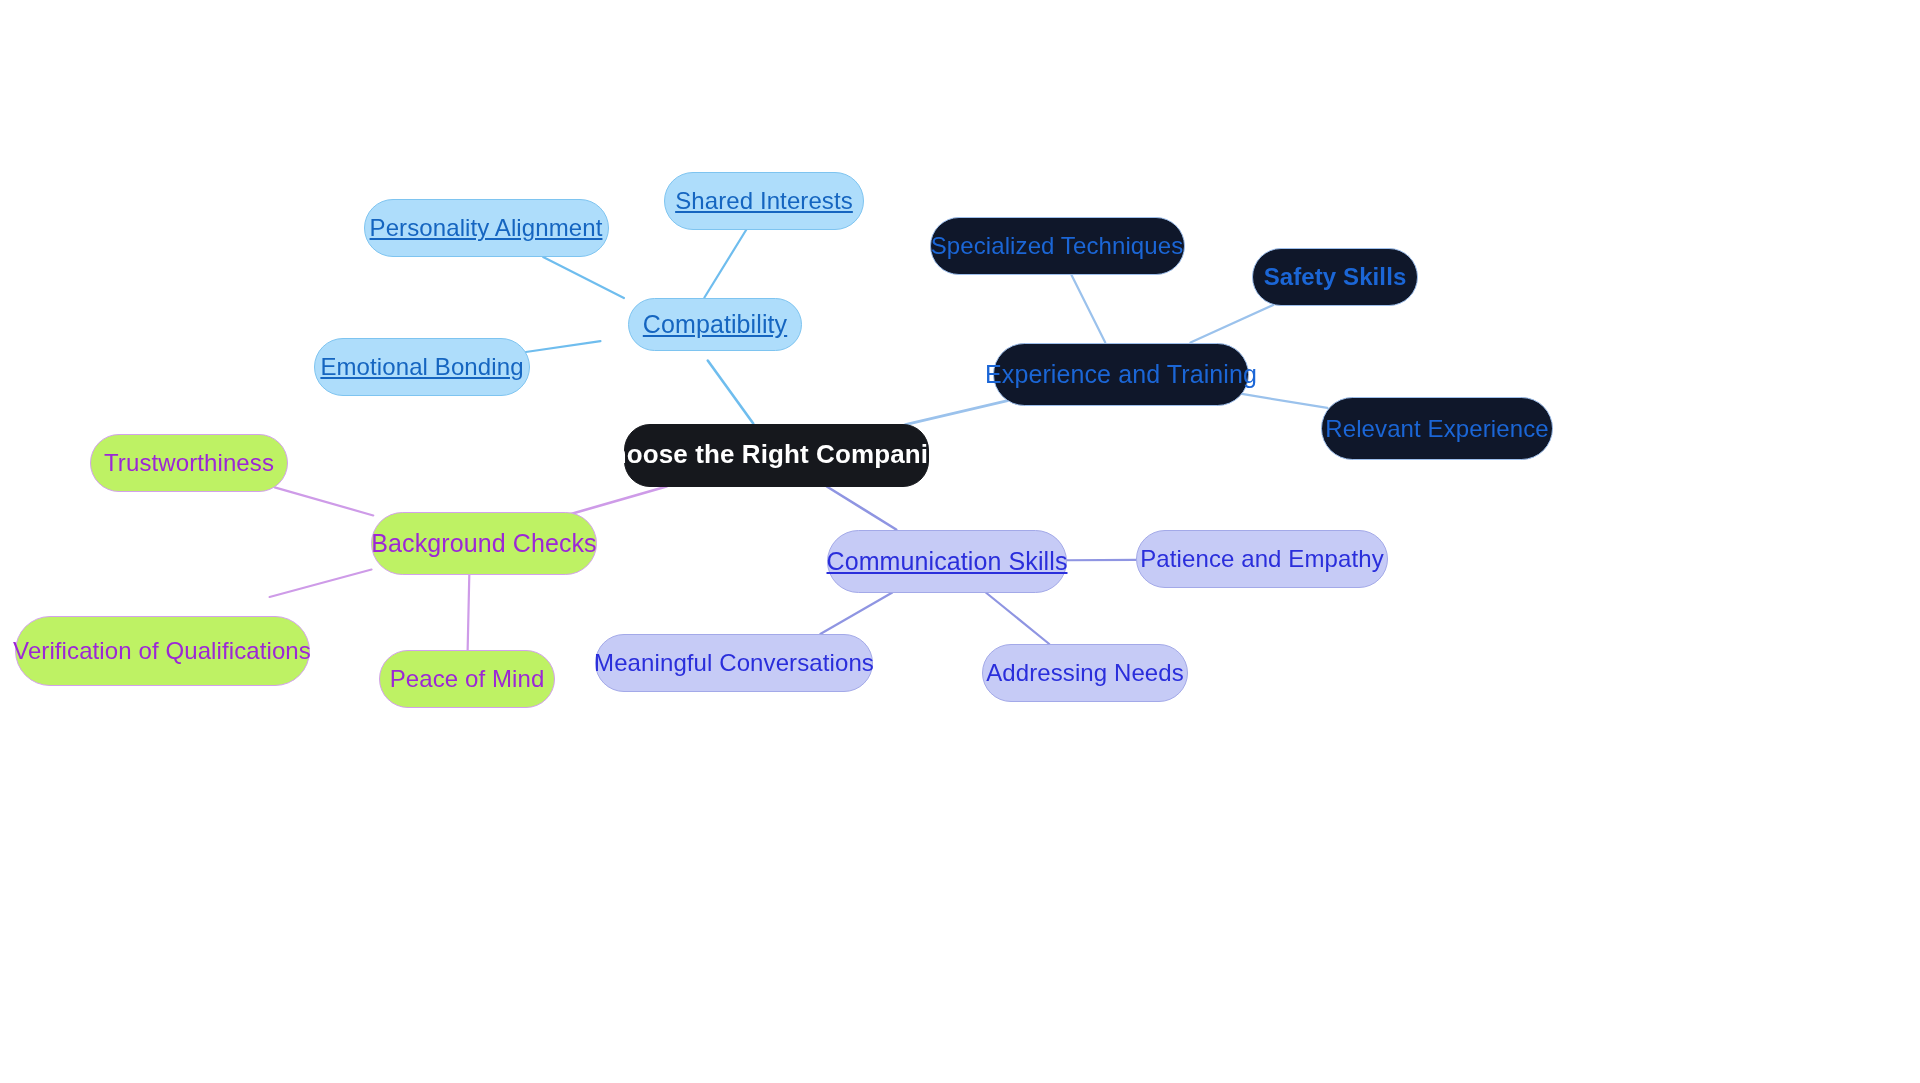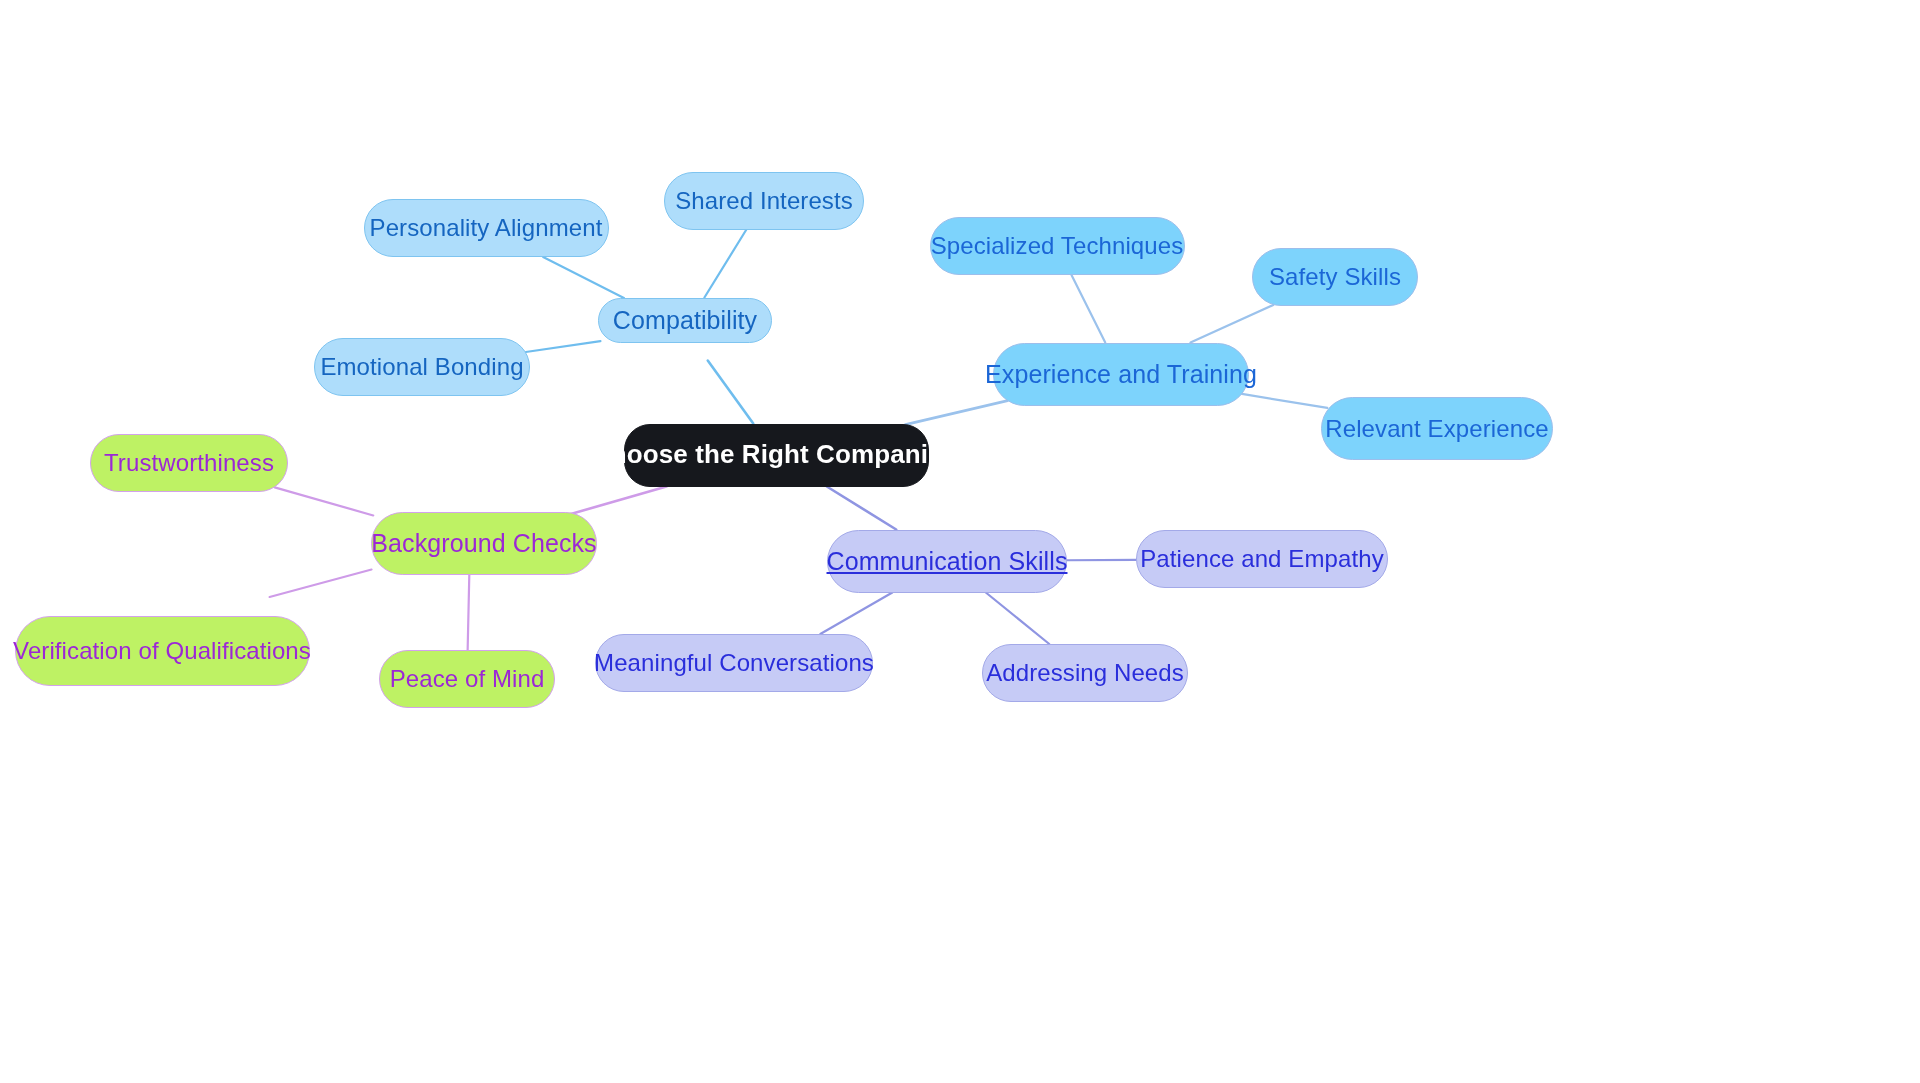--- a/index.html
+++ b/index.html
@@ -52,24 +52,25 @@
     font-size: 25px;
   }
   .node-leaf {
     font-size: 24px;
   }
   
   .c-compat {
     background: #AEDDFB;
     border-color: #7EC4F0;
     color: #1565C0;
+    text-decoration: underline;
   }
   
   .c-exp {
-    background: #7dd3fc;
+    background: #0f172a;
     border-color: #9DBEEB;
     color: #1B66D6;
   }
   
   .c-comm {
     background: #C6CBF6;
     border-color: #A3A9E8;
     color: #2A2EDB;
   }
   
@@ -96,27 +97,27 @@
       <line x1="1066.99" y1="560.24" x2="1136.01" y2="559.80" stroke="#8F95E2" stroke-width="2.2" stroke-linecap="round"></line>
       <line x1="892.34" y1="592.50" x2="820.32" y2="634.00" stroke="#8F95E2" stroke-width="2.2" stroke-linecap="round"></line>
       <line x1="985.81" y1="592.50" x2="1049.27" y2="644.00" stroke="#8F95E2" stroke-width="2.2" stroke-linecap="round"></line>
       <line x1="666.47" y1="486.50" x2="566.44" y2="515.27" stroke="#CE9BE8" stroke-width="2.6" stroke-linecap="round"></line>
       <line x1="373.23" y1="515.45" x2="274.68" y2="487.39" stroke="#CE9BE8" stroke-width="2.2" stroke-linecap="round"></line>
       <line x1="371.53" y1="569.54" x2="269.61" y2="597.00" stroke="#CE9BE8" stroke-width="2.2" stroke-linecap="round"></line>
       <line x1="469.31" y1="574.50" x2="467.64" y2="650.00" stroke="#CE9BE8" stroke-width="2.2" stroke-linecap="round"></line>
     </svg>
   <div id="node-layer">
       <div class="node node-root" style="left: 623.5px; top: 423.5px; width: 305px; height: 63px; font-weight: bold;">Choose the Right Companion</div>
-      <div class="node node-branch c-compat" style="left: 598px; top: 297.5px; width: 174px; height: 45px;">Compatibility</div>
+      <div class="node node-branch c-compat" style="left: 628px; top: 297.5px; width: 174px; height: 53px;">Compatibility</div>
       <div class="node node-leaf c-compat" style="left: 363.5px; top: 199px; width: 245px; height: 58px;">Personality Alignment</div>
       <div class="node node-leaf c-compat" style="left: 664px; top: 172px; width: 200px; height: 58px;">Shared Interests</div>
       <div class="node node-leaf c-compat" style="left: 314px; top: 338px; width: 216px; height: 58px;">Emotional Bonding</div>
       <div class="node node-branch c-exp" style="left: 993px; top: 342.5px; width: 256px; height: 63px;">Experience and Training</div>
       <div class="node node-leaf c-exp" style="left: 929.5px; top: 217px; width: 255px; height: 58px;">Specialized Techniques</div>
-      <div class="node node-leaf c-exp" style="left: 1252px; top: 248px; width: 166px; height: 58px;">Safety Skills</div>
+      <div class="node node-leaf c-exp" style="left: 1252px; top: 248px; width: 166px; height: 58px; font-weight: bold;">Safety Skills</div>
       <div class="node node-leaf c-exp" style="left: 1321px; top: 397px; width: 232px; height: 63px;">Relevant Experience</div>
       <div class="node node-branch c-comm" style="left: 827px; top: 529.5px; width: 240px; height: 63px; text-decoration: underline;">Communication Skills</div>
       <div class="node node-leaf c-comm" style="left: 1136px; top: 530px; width: 252px; height: 58px;">Patience and Empathy</div>
       <div class="node node-leaf c-comm" style="left: 595px; top: 634px; width: 278px; height: 58px;">Meaningful Conversations</div>
       <div class="node node-leaf c-comm" style="left: 982px; top: 644px; width: 206px; height: 58px;">Addressing Needs</div>
       <div class="node node-branch c-bg" style="left: 357px; top: 511.5px; width: 226px; height: 63px; margin-left: 14px;">Background Checks</div>
       <div class="node node-leaf c-bg" style="left: 90px; top: 434px; width: 198px; height: 58px;">Trustworthiness</div>
       <div class="node node-leaf c-bg" style="left: 14.5px; top: 616px; width: 295px; height: 70px;">Verification of Qualifications</div>
       <div class="node node-leaf c-bg" style="left: 379px; top: 650px; width: 176px; height: 58px;">Peace of Mind</div>
     </div>

